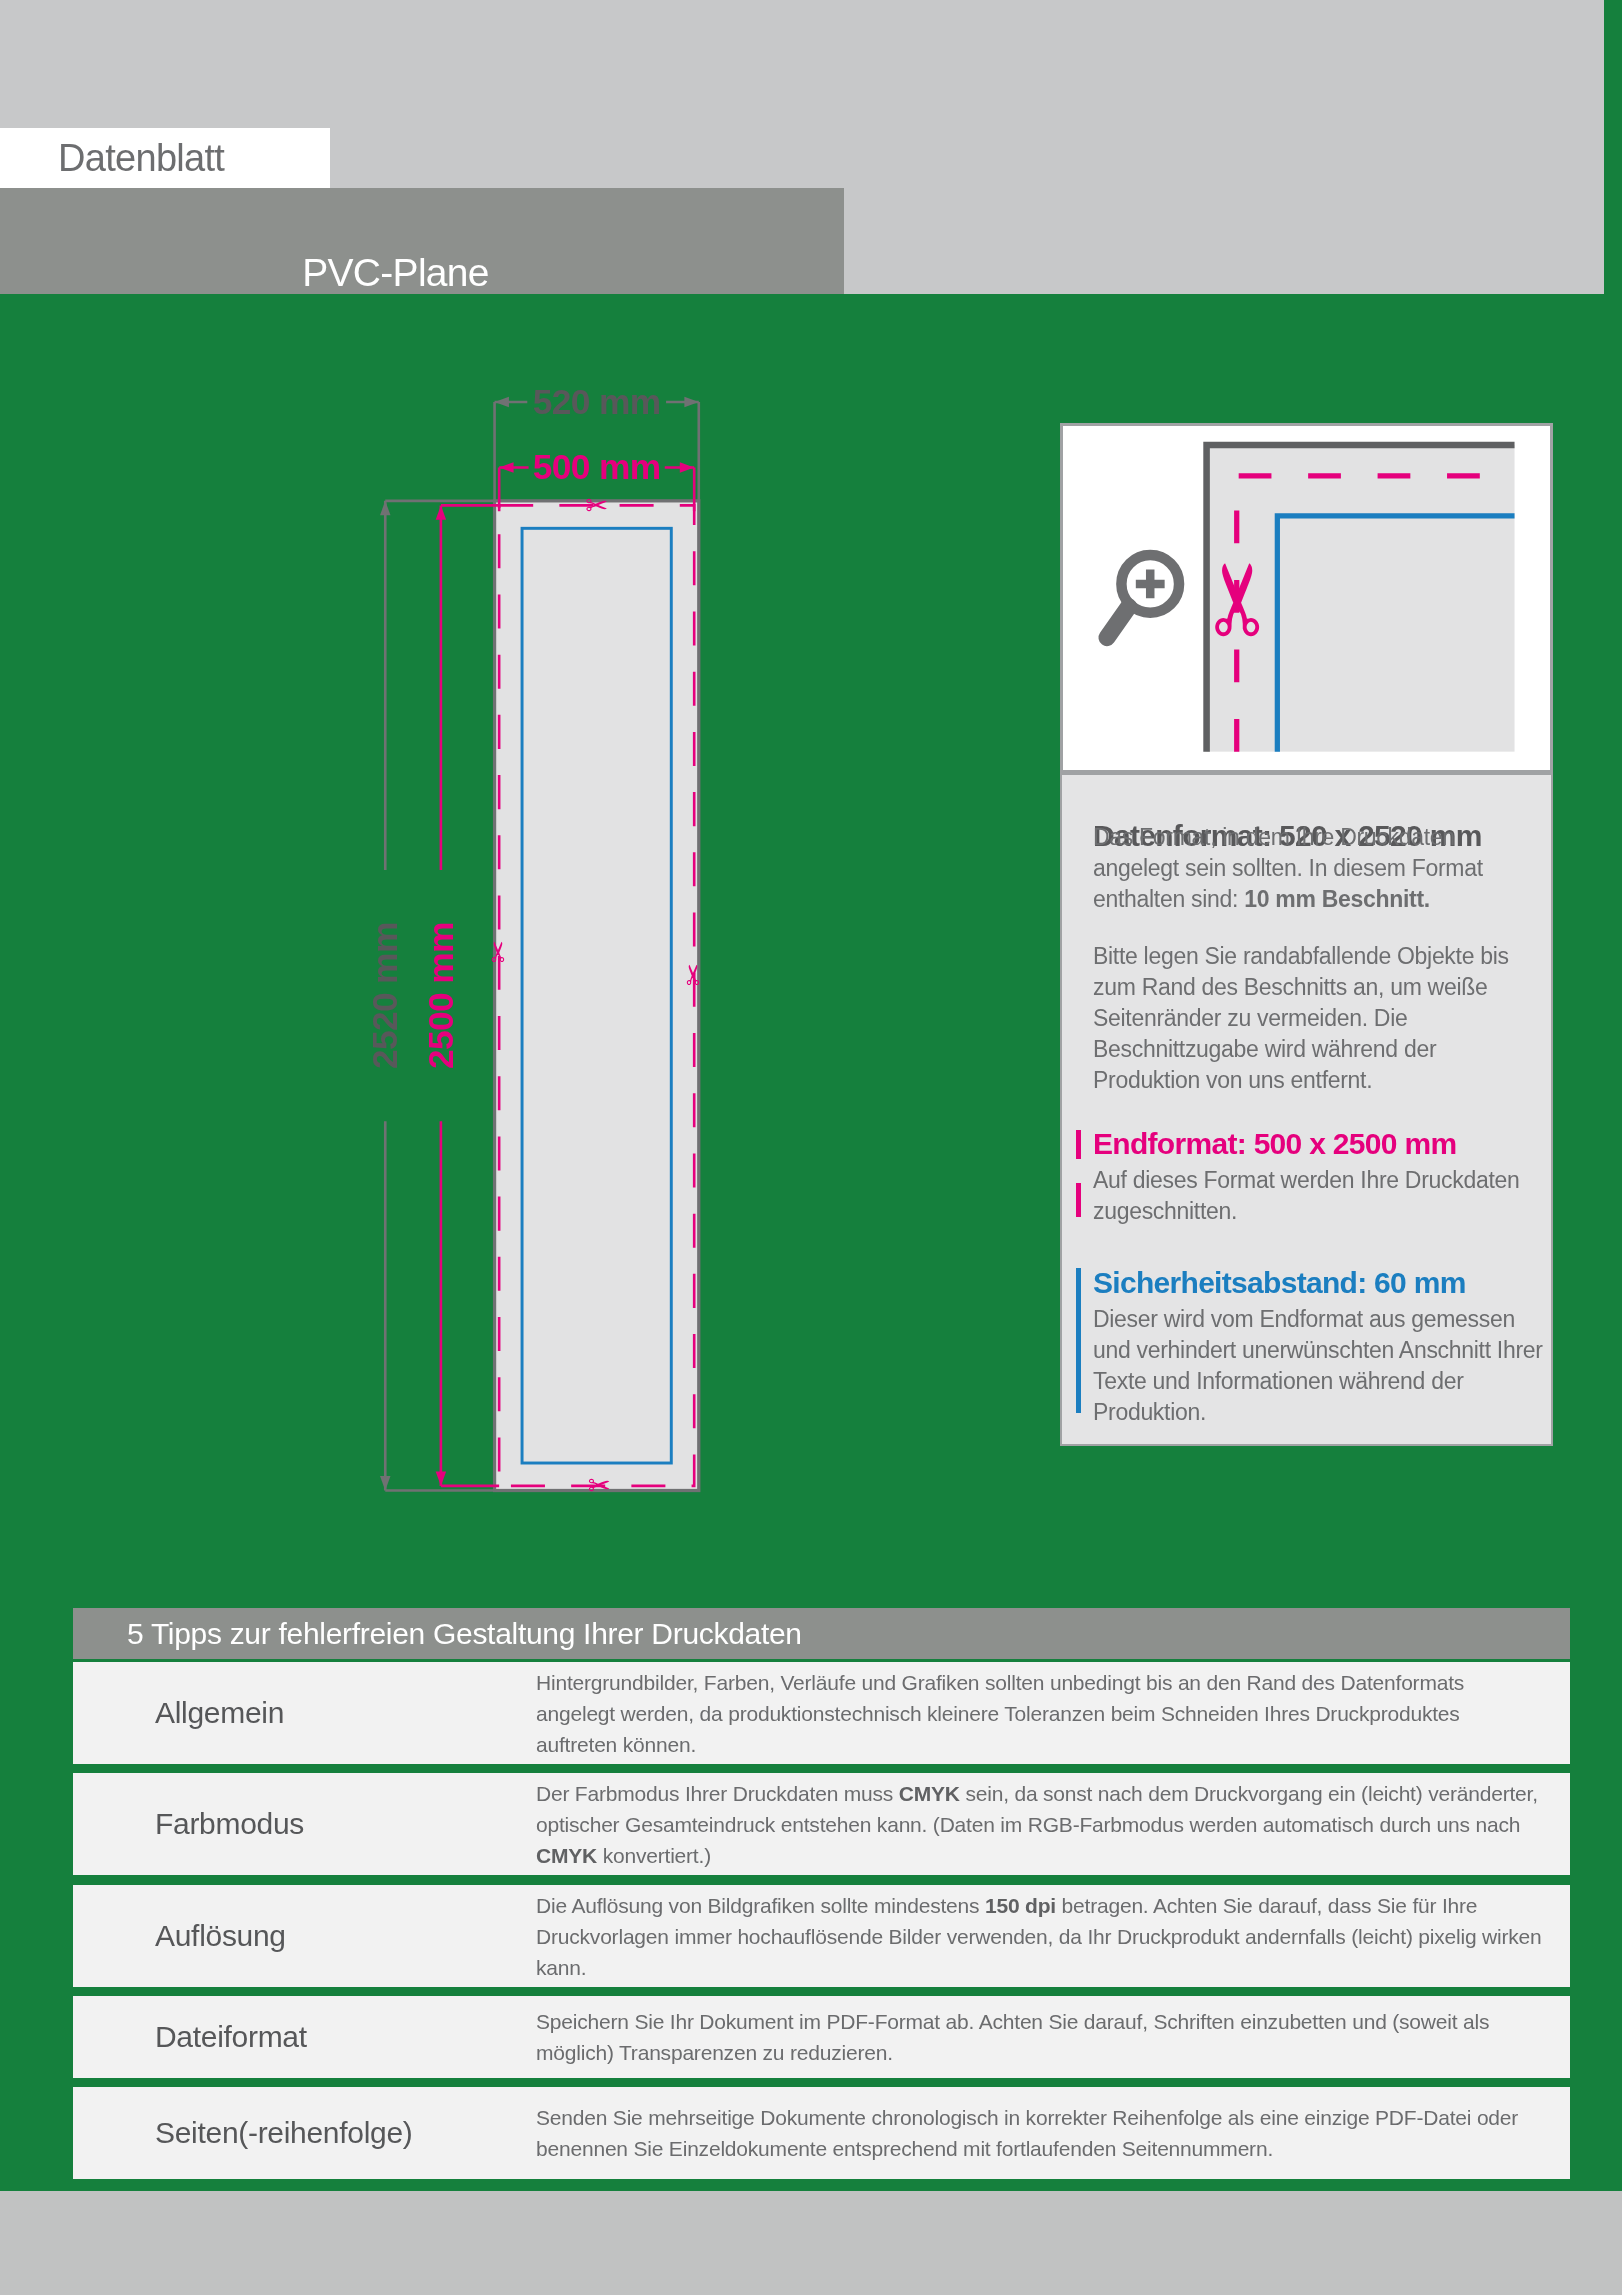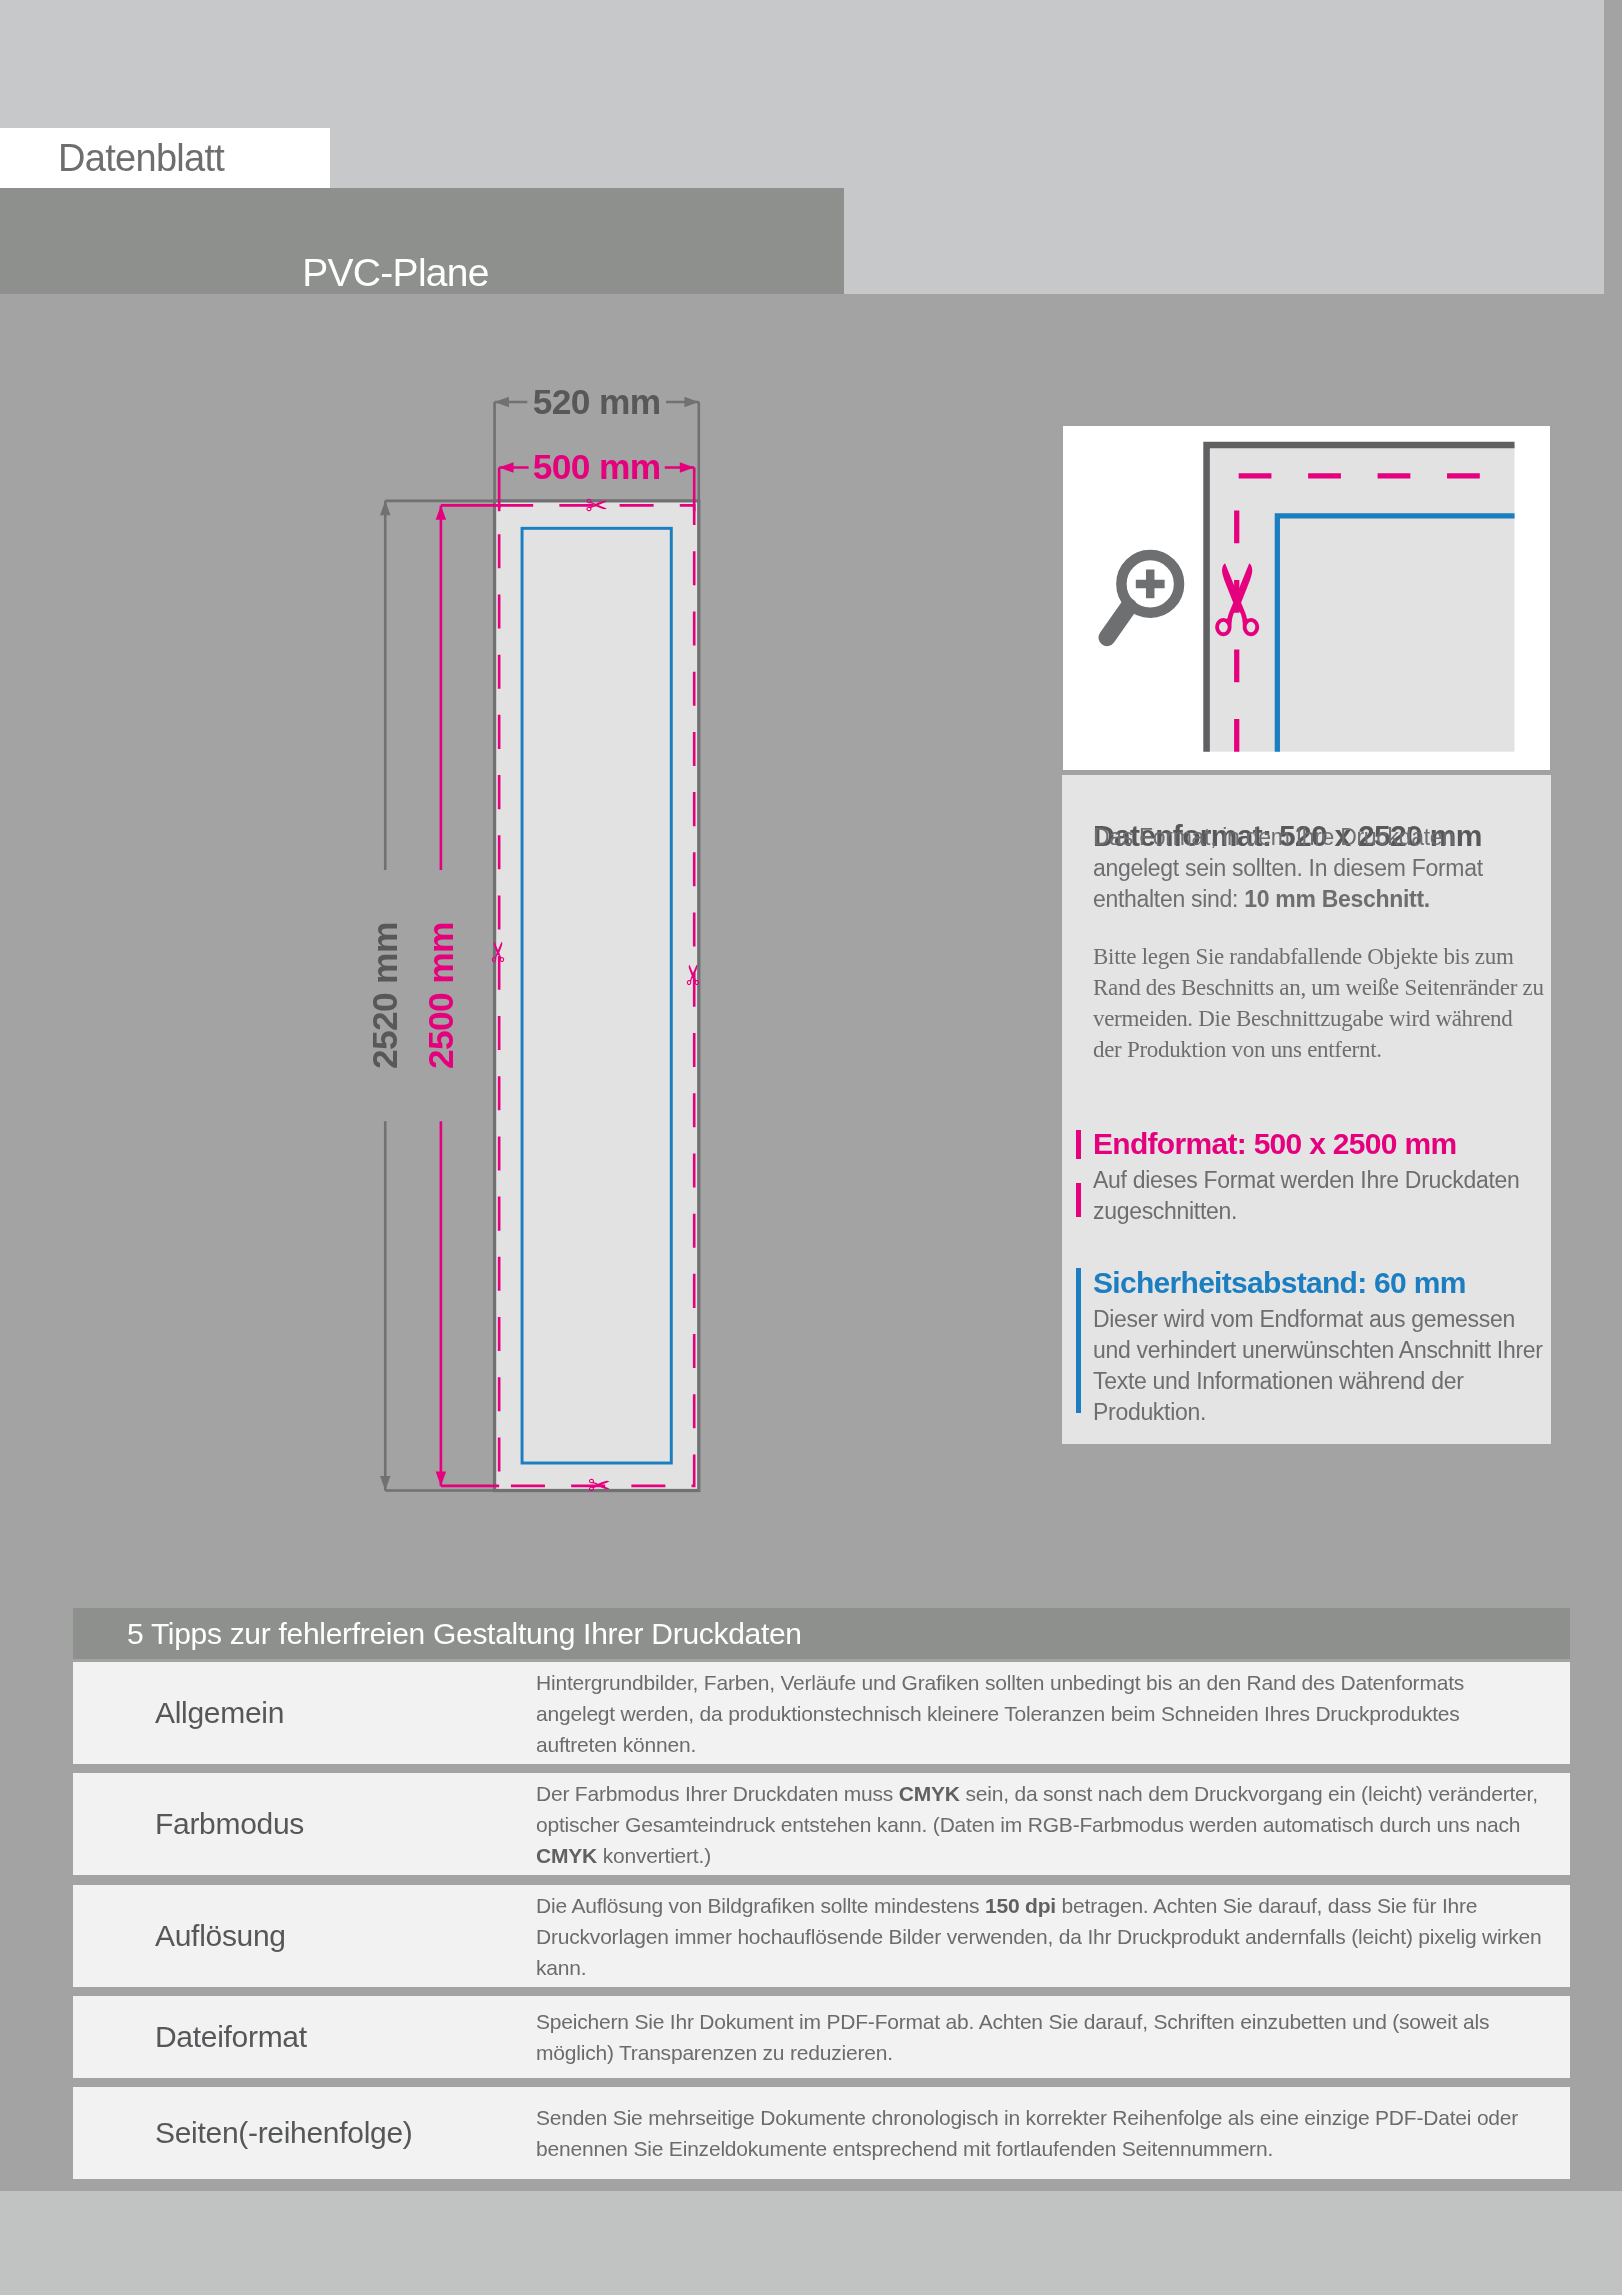--- a/index.html
+++ b/index.html
@@ -1,18 +1,18 @@
 <!DOCTYPE html>
 <html style="font-size:10.5px"><head>
 <meta charset="utf-8">
 <style>
   * { margin:0; padding:0; box-sizing:border-box; }
   html,body { background:#ffffff; }
   #canvas {
-    position:relative; width:1623px; height:2295px; background:#a3a3a3;
+    position:relative; width:1623px; height:2295px; background:#15803d;
     font-family:"Liberation Sans", "DejaVu Sans", sans-serif; overflow:hidden;
   }
   
   .top-block { position:absolute; left:0; top:0; width:1604px; height:294px; background:#c7c8c9; }
   .title-box { position:absolute; left:0; top:128px; width:330px; height:60px; background:#ffffff;
                display:flex; align-items:center; }
   .title-box span { padding-left:58px; font-size:38px; color:#6d6e70; letter-spacing:-0.7px; }
   .product-bar { position:absolute; left:0; top:188px; width:844px; height:106px; background:#8d908d;
                  display:flex; flex-direction:row; justify-content:center; align-items:flex-end;
                  padding-right:53px; color:#ffffff; }
@@ -120,21 +120,21 @@
     </svg>
   </div>
 
   <div class="info-panel">
     <div class="blk" style="top:10.5px;">
       <h2 class="h-dark">Datenformat: 520 x 2520 mm</h2>
     </div>
     <div class="blk" style="top:47px;">
       <p>Das Format, in dem Ihre Druckdaten angelegt sein sollten. In diesem Format enthalten sind: <b>10 mm Beschnitt.</b></p>
     </div>
-    <div class="blk" style="top:166px;font-family:Liberation Serif, serif;">
+    <div class="blk" style="top:166px;">
       <p>Bitte legen Sie randabfallende Objekte bis zum Rand des Beschnitts an, um weiße Seitenränder zu vermeiden. Die Beschnittzugabe wird während der Produktion von uns entfernt.</p>
     </div>
 
     <div class="bar-seg bar-magenta" style="top:355px; height:29px;"></div>
     <div class="bar-seg bar-magenta" style="top:408px; height:34px;"></div>
     <div class="blk" style="top:352px;">
       <h2 class="h-magenta">Endformat: 500 x 2500 mm</h2>
     </div>
     <div class="blk" style="top:390px;">
       <p>Auf dieses Format werden Ihre Druckdaten zugeschnitten.</p>

